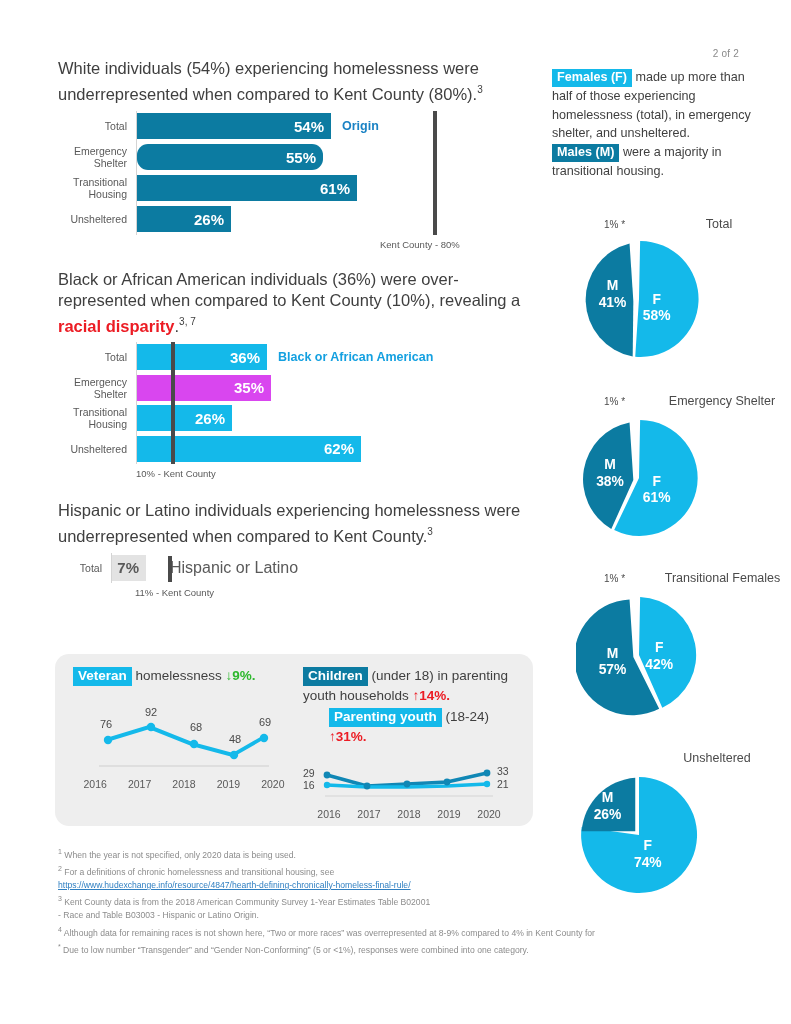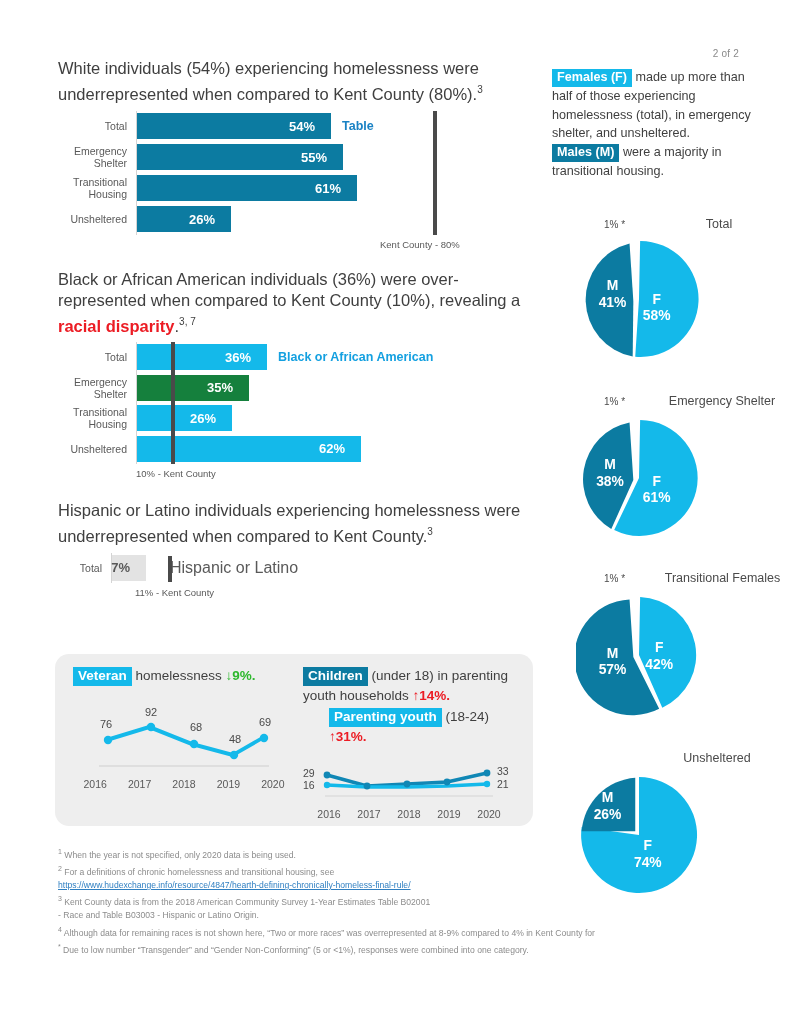--- a/index.html
+++ b/index.html
@@ -39,21 +39,21 @@
   .bar-cat span { display:block; }
   .plot {
     position:relative; flex:1; height:100%;
     border-left:1px solid #d4d4d4;
   }
   .bar {
     position:absolute; left:0; top:50%; transform:translateY(-50%);
     height:26px; display:flex; align-items:center; justify-content:flex-end;
   }
   .bar .val {
-    color:#ffffff; font-size:13px; font-weight:700; padding-right:16px;
+    color:#ffffff; font-size:15px; font-weight:700; padding-right:7px;
   }
   .bar.gray { background:#e3e3e3; }
   .bar.gray .val { color:#595959; }
   .ref-line {
     position:absolute; top:0; width:4px; background:#4a4a4a;
   }
   .ref-label {
     position:absolute; font-size:9.5px; color:#595959; white-space:nowrap;
   }
   .series-label {
@@ -139,30 +139,30 @@
       <div class="barchart" id="chart-white">
         <div class="rows">
           <div class="row">
             <div class="bar-cat">
                 <span>Total</span>
               </div>
             <div class="plot">
               <div class="bar" style="width:194px;background:#0c7ba1;">
                   <span class="val">54%</span>
                 </div>
-              <div class="series-label" style="left:205px;top:50%;transform:translateY(-50%);color:#1a82c4;">Table</div>
+              <div class="series-label" style="left:205px;top:50%;transform:translateY(-50%);color:#1a82c4;">Origin</div>
             </div>
           </div>
           <div class="row">
             <div class="bar-cat">
                 <span>Emergency</span>
                 <span>Shelter</span>
               </div>
             <div class="plot">
-              <div class="bar" style="width:206px;background:#0c7ba1;">
+              <div class="bar" style="width:186px;background:#0c7ba1;border-radius:11px;">
                   <span class="val">55%</span>
                 </div>
             </div>
           </div>
           <div class="row">
             <div class="bar-cat">
                 <span>Transitional</span>
                 <span>Housing</span>
               </div>
             <div class="plot">
@@ -202,21 +202,21 @@
                 </div>
               <div class="series-label" style="left:141px;top:50%;transform:translateY(-50%);color:#14a0e0;">Black or African American</div>
             </div>
           </div>
           <div class="row">
             <div class="bar-cat">
                 <span>Emergency</span>
                 <span>Shelter</span>
               </div>
             <div class="plot">
-              <div class="bar" style="width:112px;background:#15803d;">
+              <div class="bar" style="width:134px;background:#d946ef;">
                   <span class="val">35%</span>
                 </div>
             </div>
           </div>
           <div class="row">
             <div class="bar-cat">
                 <span>Transitional</span>
                 <span>Housing</span>
               </div>
             <div class="plot">

